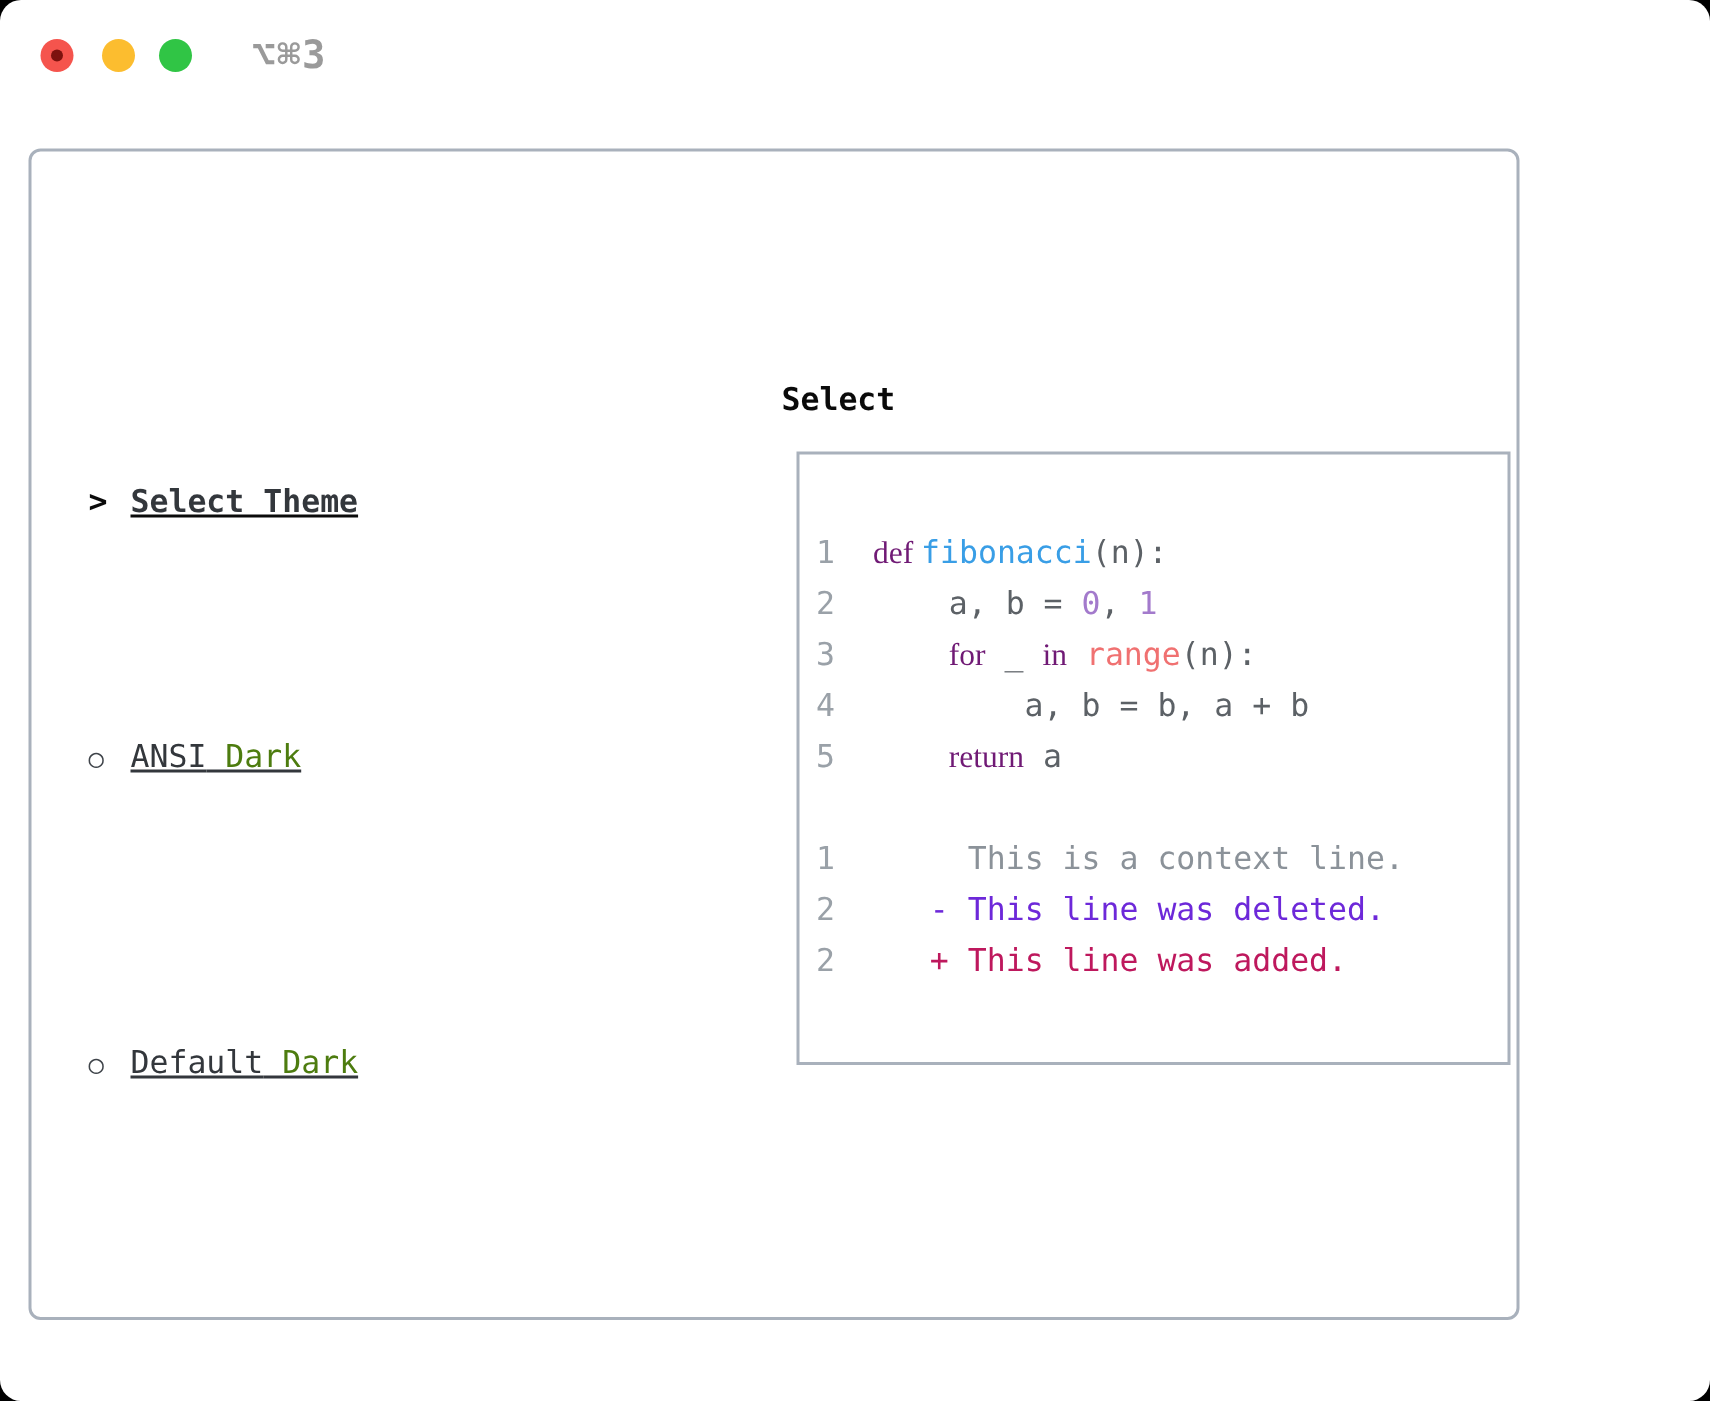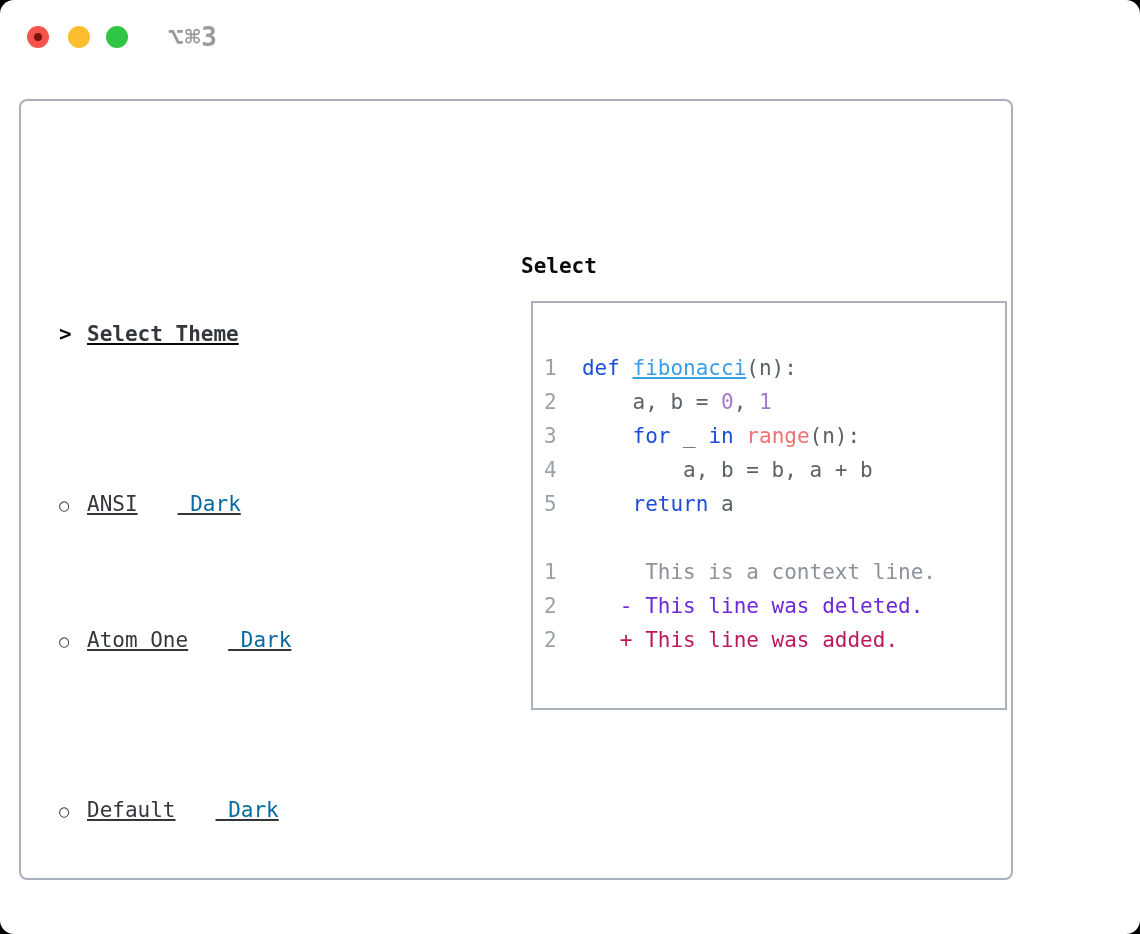--- a/index.html
+++ b/index.html
@@ -22,30 +22,30 @@
   
   .panel{position:absolute;left:19px;top:99px;width:994px;height:781px;border:2px solid #a9b1bc;border-radius:8px;background:#fff;box-sizing:border-box;}
 
   
   .left-col{position:absolute;left:38px;top:148px;font-size:21px;line-height:34px;white-space:pre;color:#33373c;}
   .row{height:34px;text-decoration:underline;}
   .marker{display:inline-block;width:28px;color:#3f444a;font-size:17px;vertical-align:baseline;}
   .hdr{font-weight:bold;color:#0a0a0a;}
   .hdr .marker{color:#0a0a0a;font-size:21px;font-weight:bold;}
   .name{color:#33373c;}
-  .variant{color:#0369a1;margin-left:40px;}
+  .variant{color:#4d7c0f;}
 
   
   .preview-label{position:absolute;left:500px;top:148px;font-size:21px;line-height:34px;font-weight:bold;color:#0a0a0a;}
   .preview-box{position:absolute;left:510px;top:200px;width:476px;height:409px;border:2px solid #a9b1bc;box-sizing:border-box;background:#fff;}
   .code{position:absolute;left:11px;top:48px;font-size:21px;line-height:34px;white-space:pre;}
   .code-line{height:34px;}
   .tok-num{color:#9aa1a8;}
-  .tok-kw{color:#1d4ed8;}
-  .tok-fn{color:#399ee6;text-decoration:underline;}
+  .tok-kw{color:#701a75;font-family:Liberation Serif, serif;}
+  .tok-fn{color:#399ee6;}
   .tok-const{color:#a37acc;}
   .tok-builtin{color:#f07171;}
   .tok-code{color:#5c6166;}
   .tok-ctx{color:#8b9299;text-align:center;}
   .tok-del{color:#6d28d9;}
   .tok-add{color:#be185d;}
 </style>
 </head>
 <body>
 
@@ -58,21 +58,20 @@
     <span class="win-title">⌥⌘3</span>
   </div>
 
   <div class="panel">
 
     <div class="left-col">
       <div class="row hdr"><span class="marker">&gt;</span><span class="name hdr">Select Theme</span></div>
       <div>
   <div class="row"><span class="marker">○</span><span class="name">ANSI</span><span class="variant"> Dark</span></div>
 
-  <div class="row"><span class="marker">○</span><span class="name">Atom One</span><span class="variant"> Dark</span></div>
 
 
   <div class="row"><span class="marker">○</span><span class="name">Default</span><span class="variant"> Dark</span></div>
 
   
 
   
 
   
 

